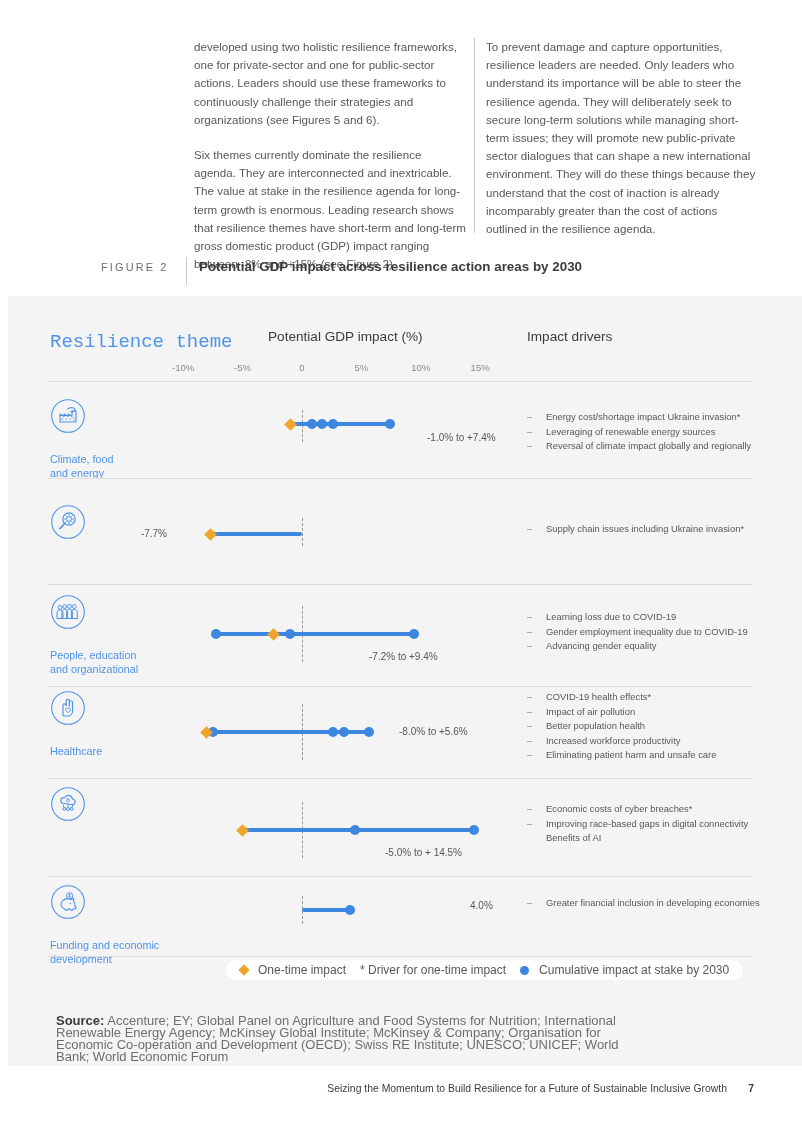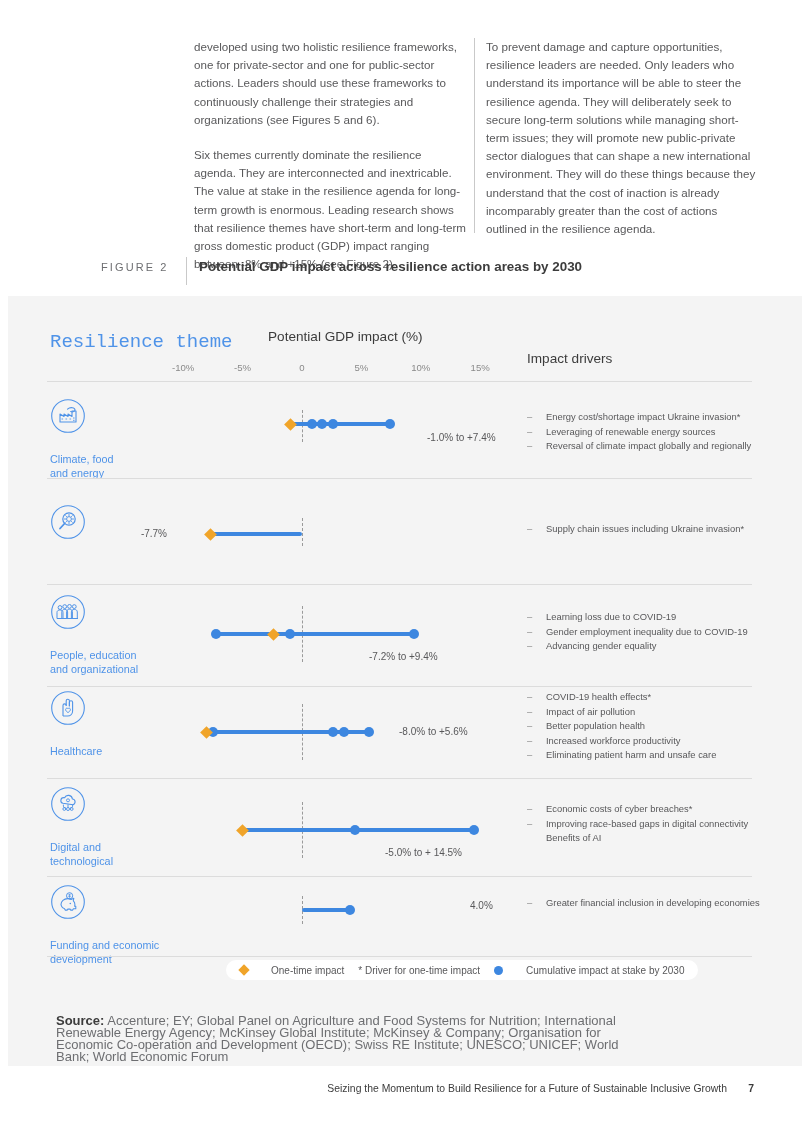--- a/index.html
+++ b/index.html
@@ -114,21 +114,20 @@
   }
   .hdr-gdp {
     left: 268px; top: 33px;
     color: #3c3c3c;
     font-size: 13.6px;
   }
   .hdr-drivers {
     left: 527px; top: 33px;
     color: #3c3c3c;
     font-size: 13.6px;
-    margin-top: 22px;
   }
 
   .axis {
     position: absolute;
     left: 0;
     top: 66px;
     width: 776px;
     height: 22px;
   }
   .tick {
@@ -240,22 +239,22 @@
     background: #ffffff;
     border-radius: 10px;
     display: flex;
     align-items: center;
     padding: 0 14px;
     gap: 14px;
   }
   .legend-item {
     display: flex;
     align-items: center;
-    gap: 23px;
-    font-size: 10px;
+    gap: 10px;
+    font-size: 12px;
     color: #58585a;
     white-space: nowrap;
   }
   .legend-diamond {
     width: 8px; height: 8px;
     background: #f0a429;
     transform: rotate(45deg);
     display: inline-block;
   }
   .legend-dot {
@@ -459,24 +458,20 @@
           <div class="theme-cell">
             <svg viewBox="0 0 36 36" class="theme-icon">
               <circle cx="18" cy="18" r="16.3" fill="none" stroke="#4f93e8" stroke-width="1.1"></circle>
               <path d="M13 17.3a2.9 2.9 0 0 1 .6-5.7c.3 0 .7.05 1 .15A4.1 4.1 0 0 1 22.4 13a2.9 2.9 0 0 1 .5 5.7z" fill="none" stroke="#4f93e8" stroke-width="1.1" stroke-linejoin="round"></path>
               <circle cx="18" cy="14.3" r="1.5" fill="none" stroke="#4f93e8" stroke-width="0.9"></circle>
               <path d="M18 18.4v3.2M13.4 18.6v1.6a1.6 1.6 0 0 0 1.6 1.6h.7M22.6 18.6v1.6a1.6 1.6 0 0 1-1.6 1.6h-.7" fill="none" stroke="#4f93e8" stroke-width="0.95"></path>
               <circle cx="18" cy="23" r="1.5" fill="none" stroke="#4f93e8" stroke-width="0.95"></circle>
               <circle cx="14.3" cy="23" r="1.4" fill="none" stroke="#4f93e8" stroke-width="0.95"></circle>
               <circle cx="21.7" cy="23" r="1.4" fill="none" stroke="#4f93e8" stroke-width="0.95"></circle>
             </svg>
-            <div class="theme-label">
-              <div>Digital and</div>
-              <div>technological</div>
-            </div>
           </div>
           <div class="zero-line" style="left: 302px; top: 16px; height: 56px;"></div>
           <div class="range-bar" style="left: 242.6px; width: 231.66px; top: 42px;"></div>
           <div class="dot" style="left: 350.46px; top: 39px;"></div>
           <div class="dot" style="left: 469.26px; top: 39px;"></div>
           <div class="diamond" style="left: 238.1px; top: 39.5px;"></div>
           <div class="value-label" style="left: 385px; top: 61px;">-5.0% to + 14.5%</div>
           <div class="drivers" style="top: 16px;">
             <div class="driver"><span class="dash">–</span><span>Economic costs of cyber breaches*</span></div>
             <div class="driver"><span class="dash">–</span><span>Improving race-based gaps in digital connectivity</span></div>

